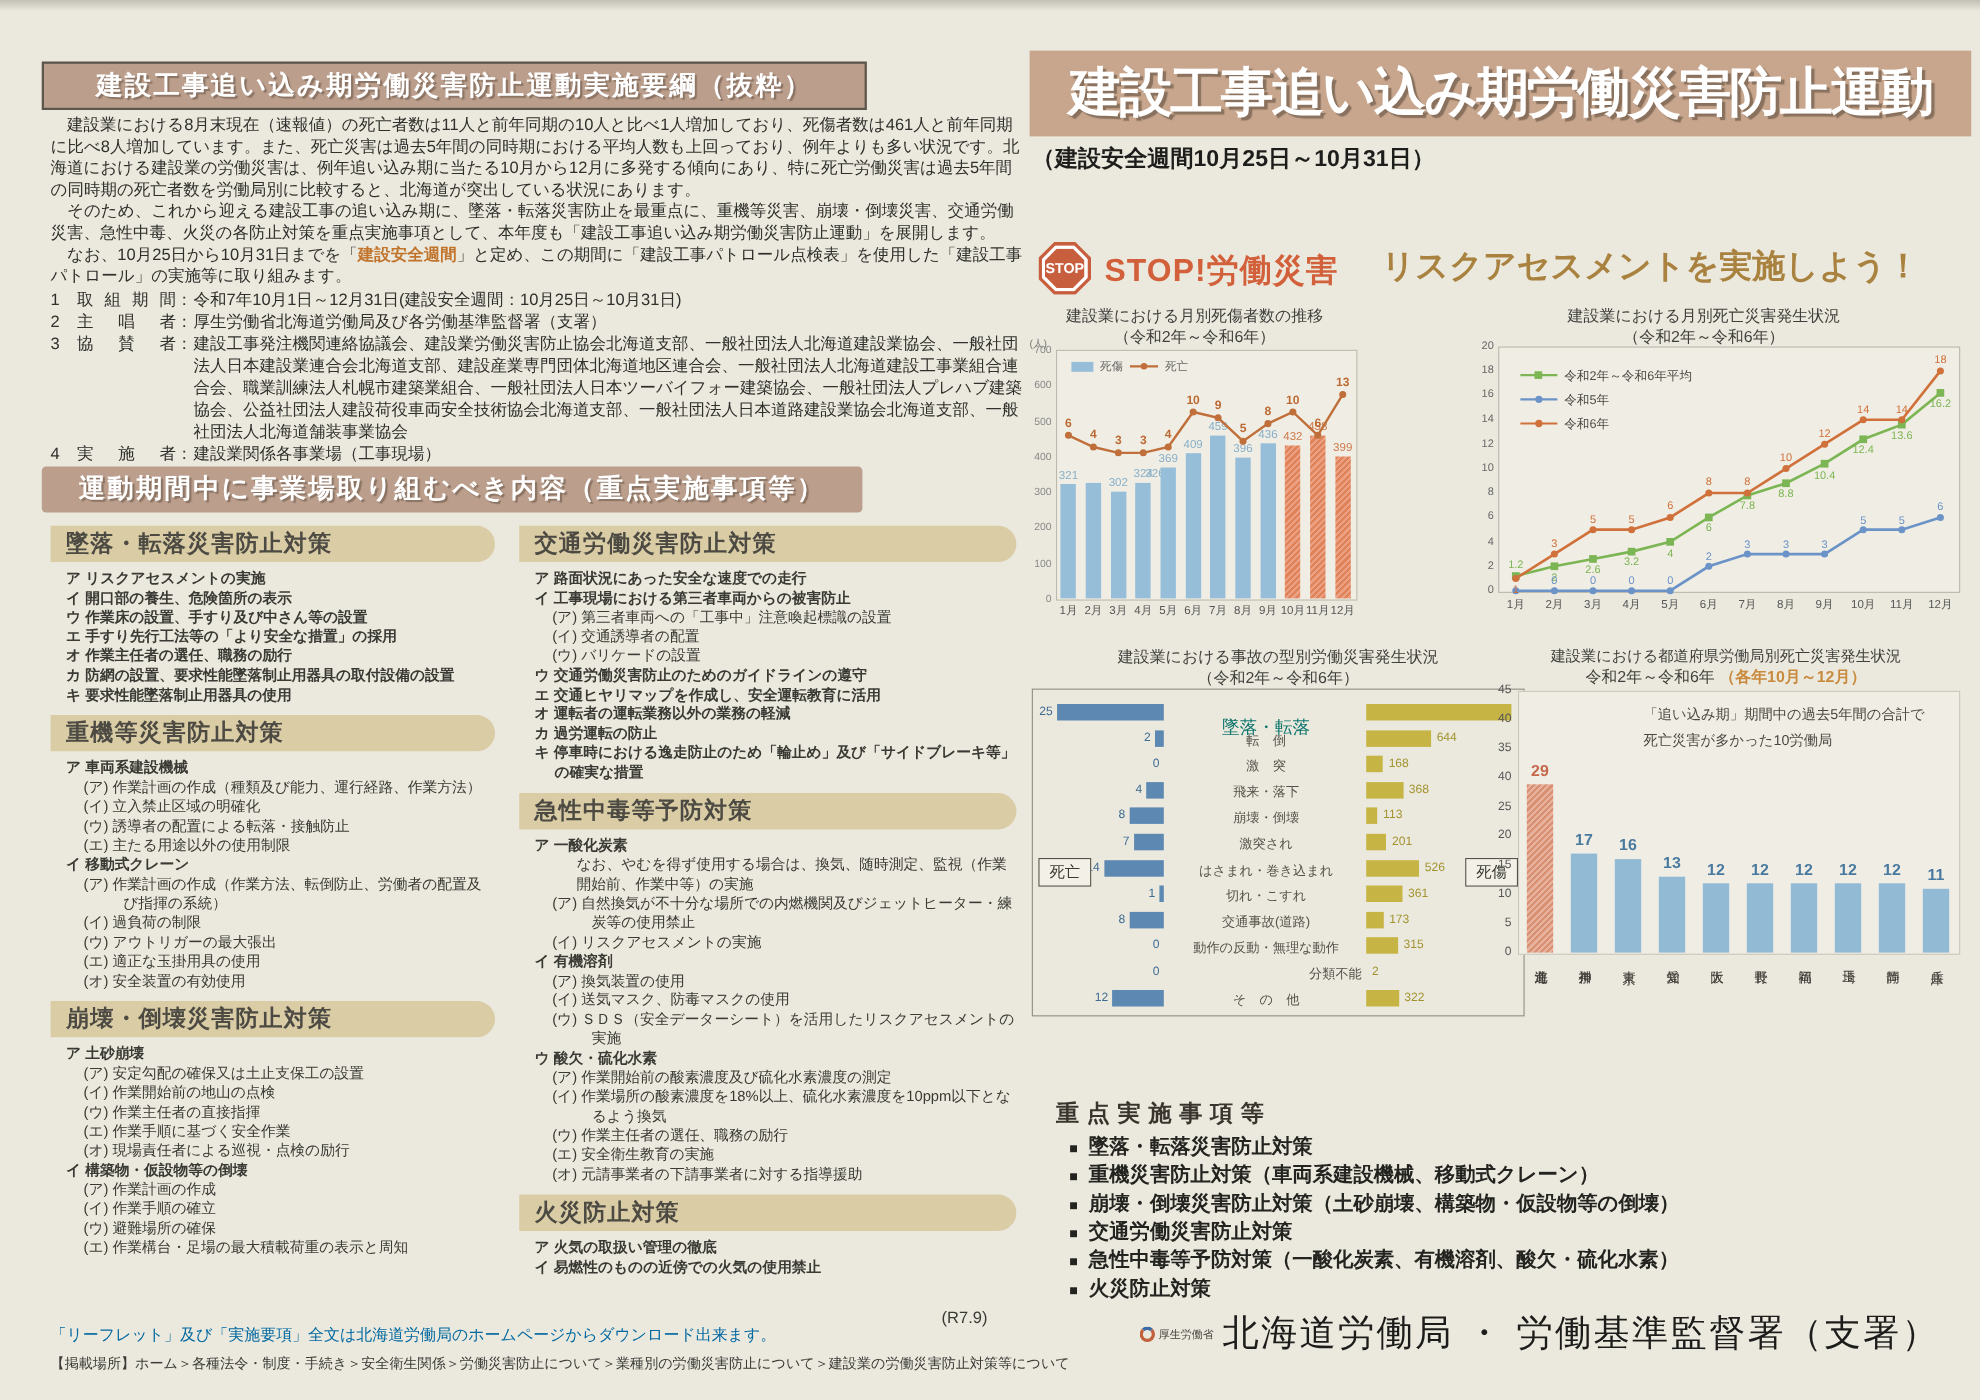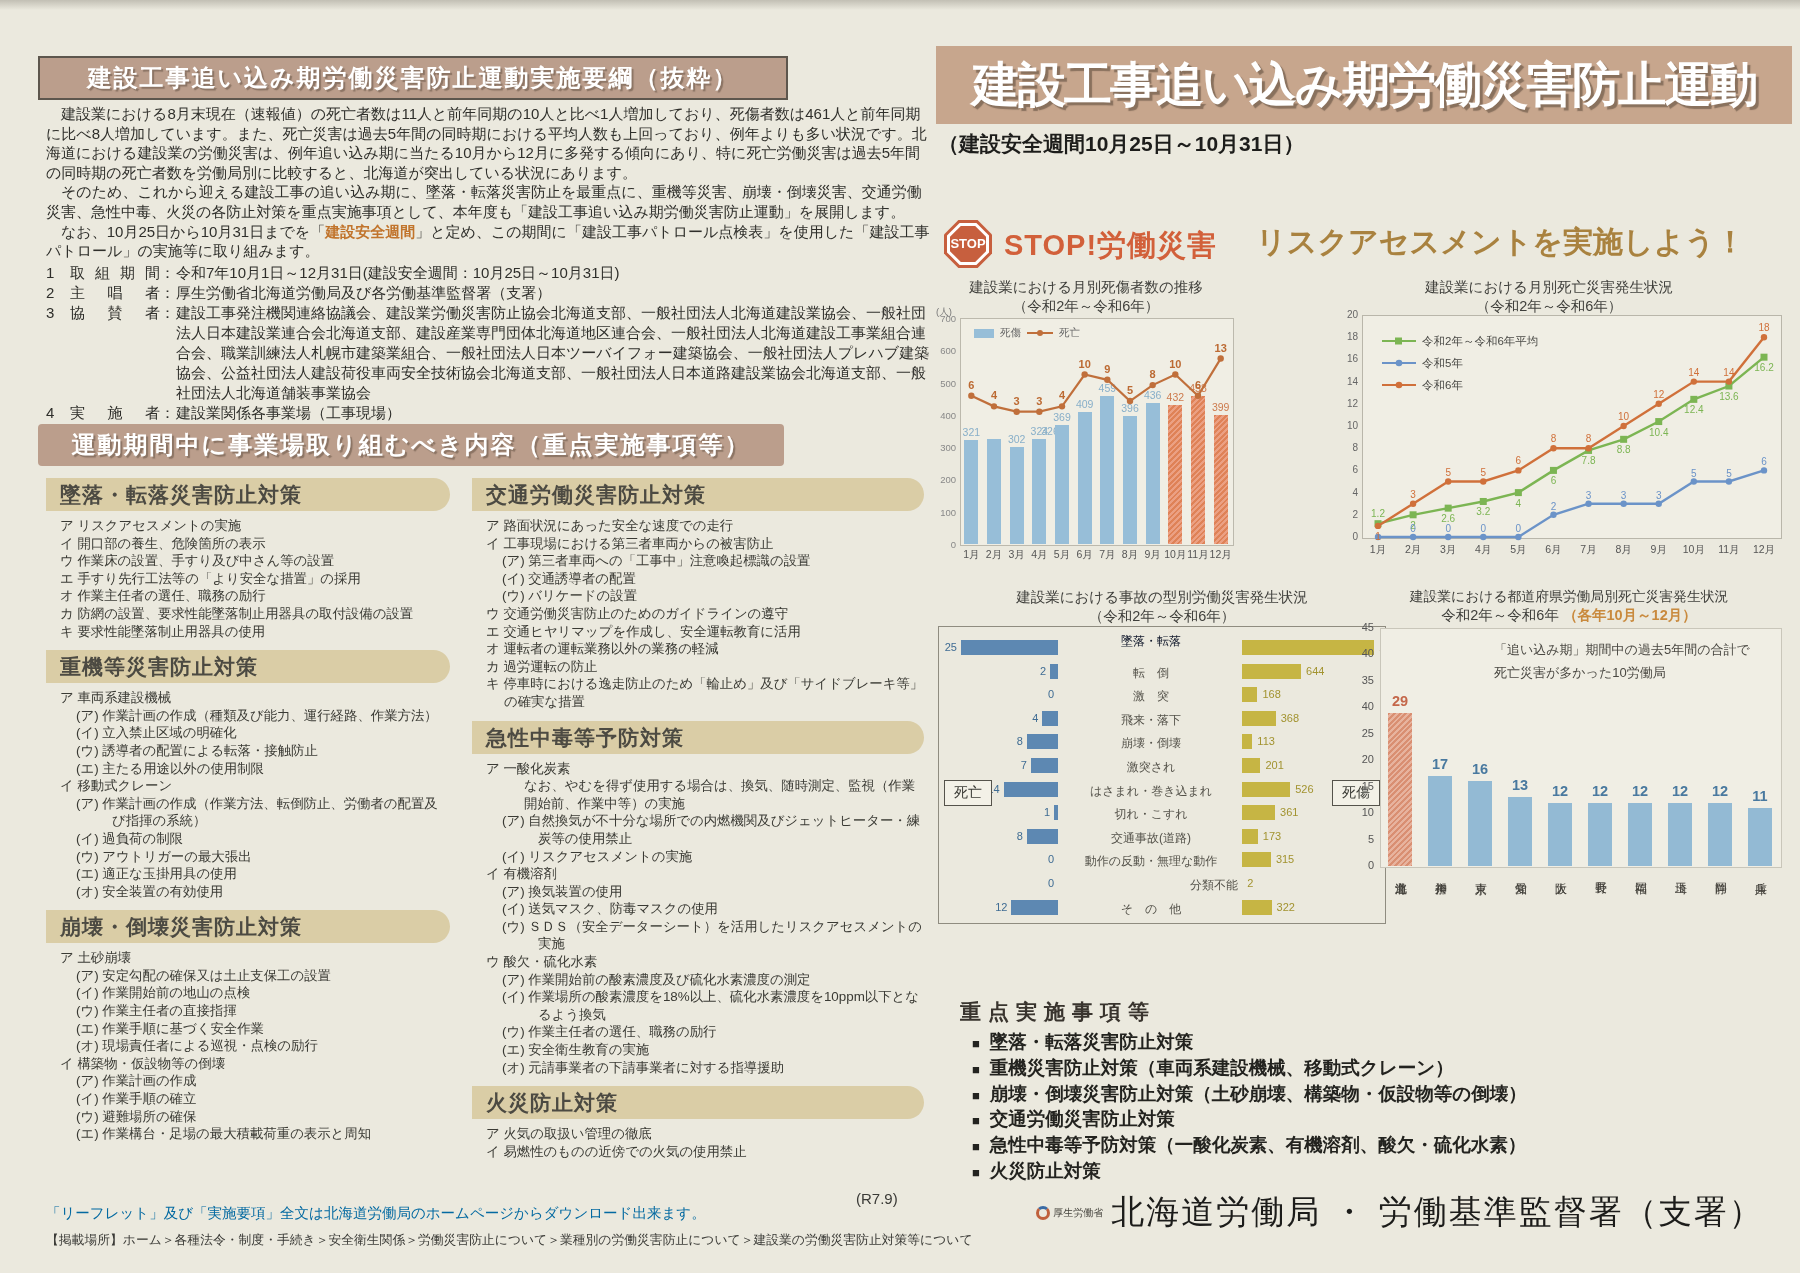--- a/index.html
+++ b/index.html
@@ -21,21 +21,21 @@
   .nrow .lbl{width:90px;flex:none;text-align:justify;text-align-last:justify;}
   .nrow .colon{width:16px;flex:none;}
   .nrow .txt{flex:1;}
   .col{position:absolute;width:404px;}
   #col1{left:46px;top:476px;width:404px;}
   #col2{left:472px;top:476px;width:452px;}
   .sec-h{background:#dacda6;color:#4c4a42;font-weight:bold;font-size:21px;height:33px;line-height:33px;
          padding-left:14px;border-radius:0 17px 17px 0;margin:10px 0 6px 0;letter-spacing:1px;}
   .sec-h:first-child{margin-top:2px;}
   .it{font-size:13.4px;line-height:17.6px;color:#3a3a34;}
-  .it.l0{padding-left:32px;text-indent:-18px;}
+  .it.l0{padding-left:32px;text-indent:-18px;font-weight:bold;}
   .it.l1{padding-left:66px;text-indent:-36px;}
   .it.l2{padding-left:52px;}
   #foot-l1{position:absolute;left:46px;top:1204px;font-size:14.5px;color:#0369a1;}
   #foot-r79{position:absolute;left:856px;top:1190px;font-size:15px;color:#3a3a36;}
   #foot-l2{position:absolute;left:46px;top:1232px;font-size:12.8px;color:#3a3a36;}
   
   #banner{position:absolute;left:936px;top:46px;width:856px;height:78px;background:#c7a68d;
           color:#fff;font-weight:900;font-size:48px;line-height:78px;text-align:center;letter-spacing:-2px;
           text-shadow:3px 3px 1px rgba(85,70,55,.55);white-space:nowrap;}
   #dateline{position:absolute;left:938px;top:130px;display:flex;align-items:baseline;color:#1d1d1b;white-space:nowrap;}
@@ -402,21 +402,21 @@
           <span>令和6年</span>
         </div>
       </div>
     </div>
   <div class="chart" id="chartC">
       <div style="position: absolute; top: 0px; left: 0px; right: 0px; text-align: center; font-size: 14.5px; color: rgb(63, 63, 59);">建設業における事故の型別労働災害発生状況</div>
       <div style="position: absolute; top: 19px; left: 0px; right: 0px; text-align: center; font-size: 14.5px; color: rgb(63, 63, 59);">（令和2年～令和6年）</div>
       <div style="position: absolute; left: 2px; top: 38px; width: 446px; height: 296px; border: 1px solid rgb(143, 140, 128);"></div>
       <div style="position: absolute; left: 25px; top: 52px; width: 97px; height: 15px; background: rgb(93, 136, 178);"></div>
       <div style="position: absolute; left: -5px; top: 53px; width: 26px; text-align: right; font-size: 11px; color: rgb(63, 108, 147);">25</div>
-      <div style="position: absolute; left: 128px; top: 45px; width: 174px; text-align: center; font-size: 12px; color: #0f172a; white-space: nowrap;">墜落・転落</div>
+      <div style="position: absolute; left: 128px; top: 63px; width: 174px; text-align: center; font-size: 16px; color: #0f766e; white-space: nowrap;">墜落・転落</div>
       <div style="position: absolute; left: 306px; top: 52px; width: 132px; height: 15px; background: rgb(198, 181, 68);"></div>
       <div style="position: absolute; left: 443px; top: 53px; font-size: 11px; color: rgb(162, 147, 47);">1440</div>
       <div style="position: absolute; left: 114.24px; top: 75.6px; width: 7.76px; height: 15px; background: rgb(93, 136, 178);"></div>
       <div style="position: absolute; left: 84.24px; top: 76.6px; width: 26px; text-align: right; font-size: 11px; color: rgb(63, 108, 147);">2</div>
       <div style="position: absolute; left: 128px; top: 76.6px; width: 174px; text-align: center; font-size: 12px; color: rgb(84, 82, 74); white-space: nowrap;">転　倒</div>
       <div style="position: absolute; left: 306px; top: 75.6px; width: 59.0333px; height: 15px; background: rgb(198, 181, 68);"></div>
       <div style="position: absolute; left: 370.033px; top: 76.6px; font-size: 11px; color: rgb(162, 147, 47);">644</div>
       <div style="position: absolute; left: 92px; top: 100.2px; width: 26px; text-align: right; font-size: 11px; color: rgb(63, 108, 147);">0</div>
       <div style="position: absolute; left: 128px; top: 100.2px; width: 174px; text-align: center; font-size: 12px; color: rgb(84, 82, 74); white-space: nowrap;">激　突</div>
       <div style="position: absolute; left: 306px; top: 99.2px; width: 15.4px; height: 15px; background: rgb(198, 181, 68);"></div>

